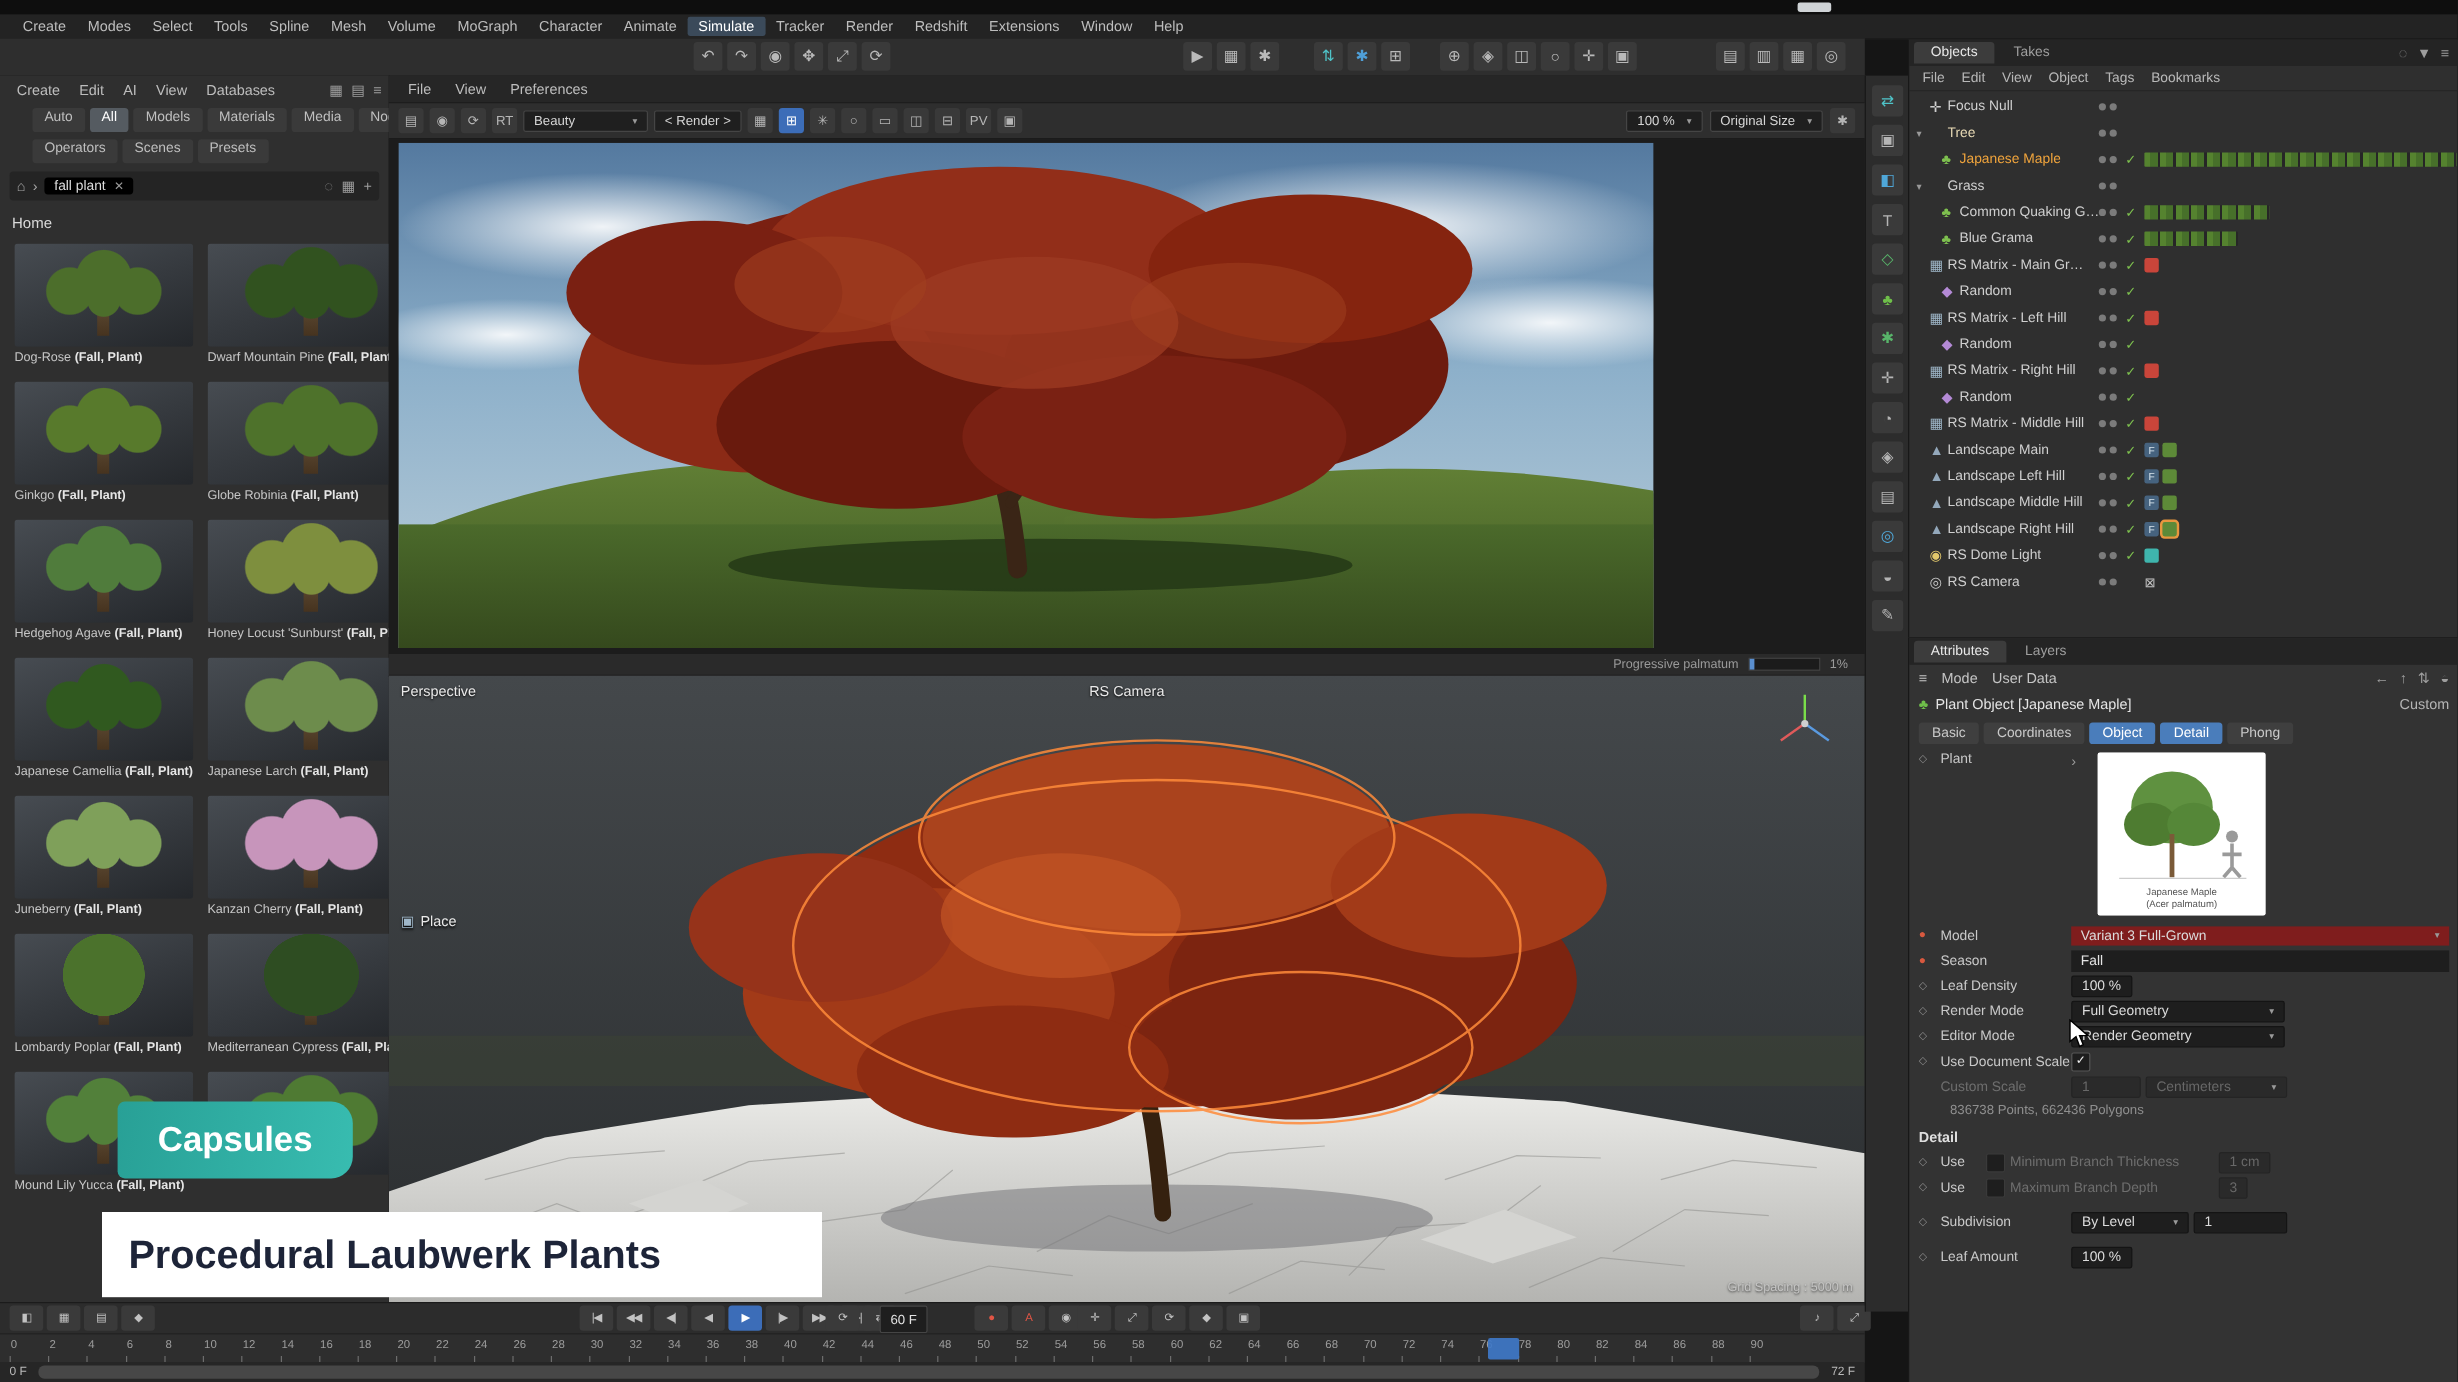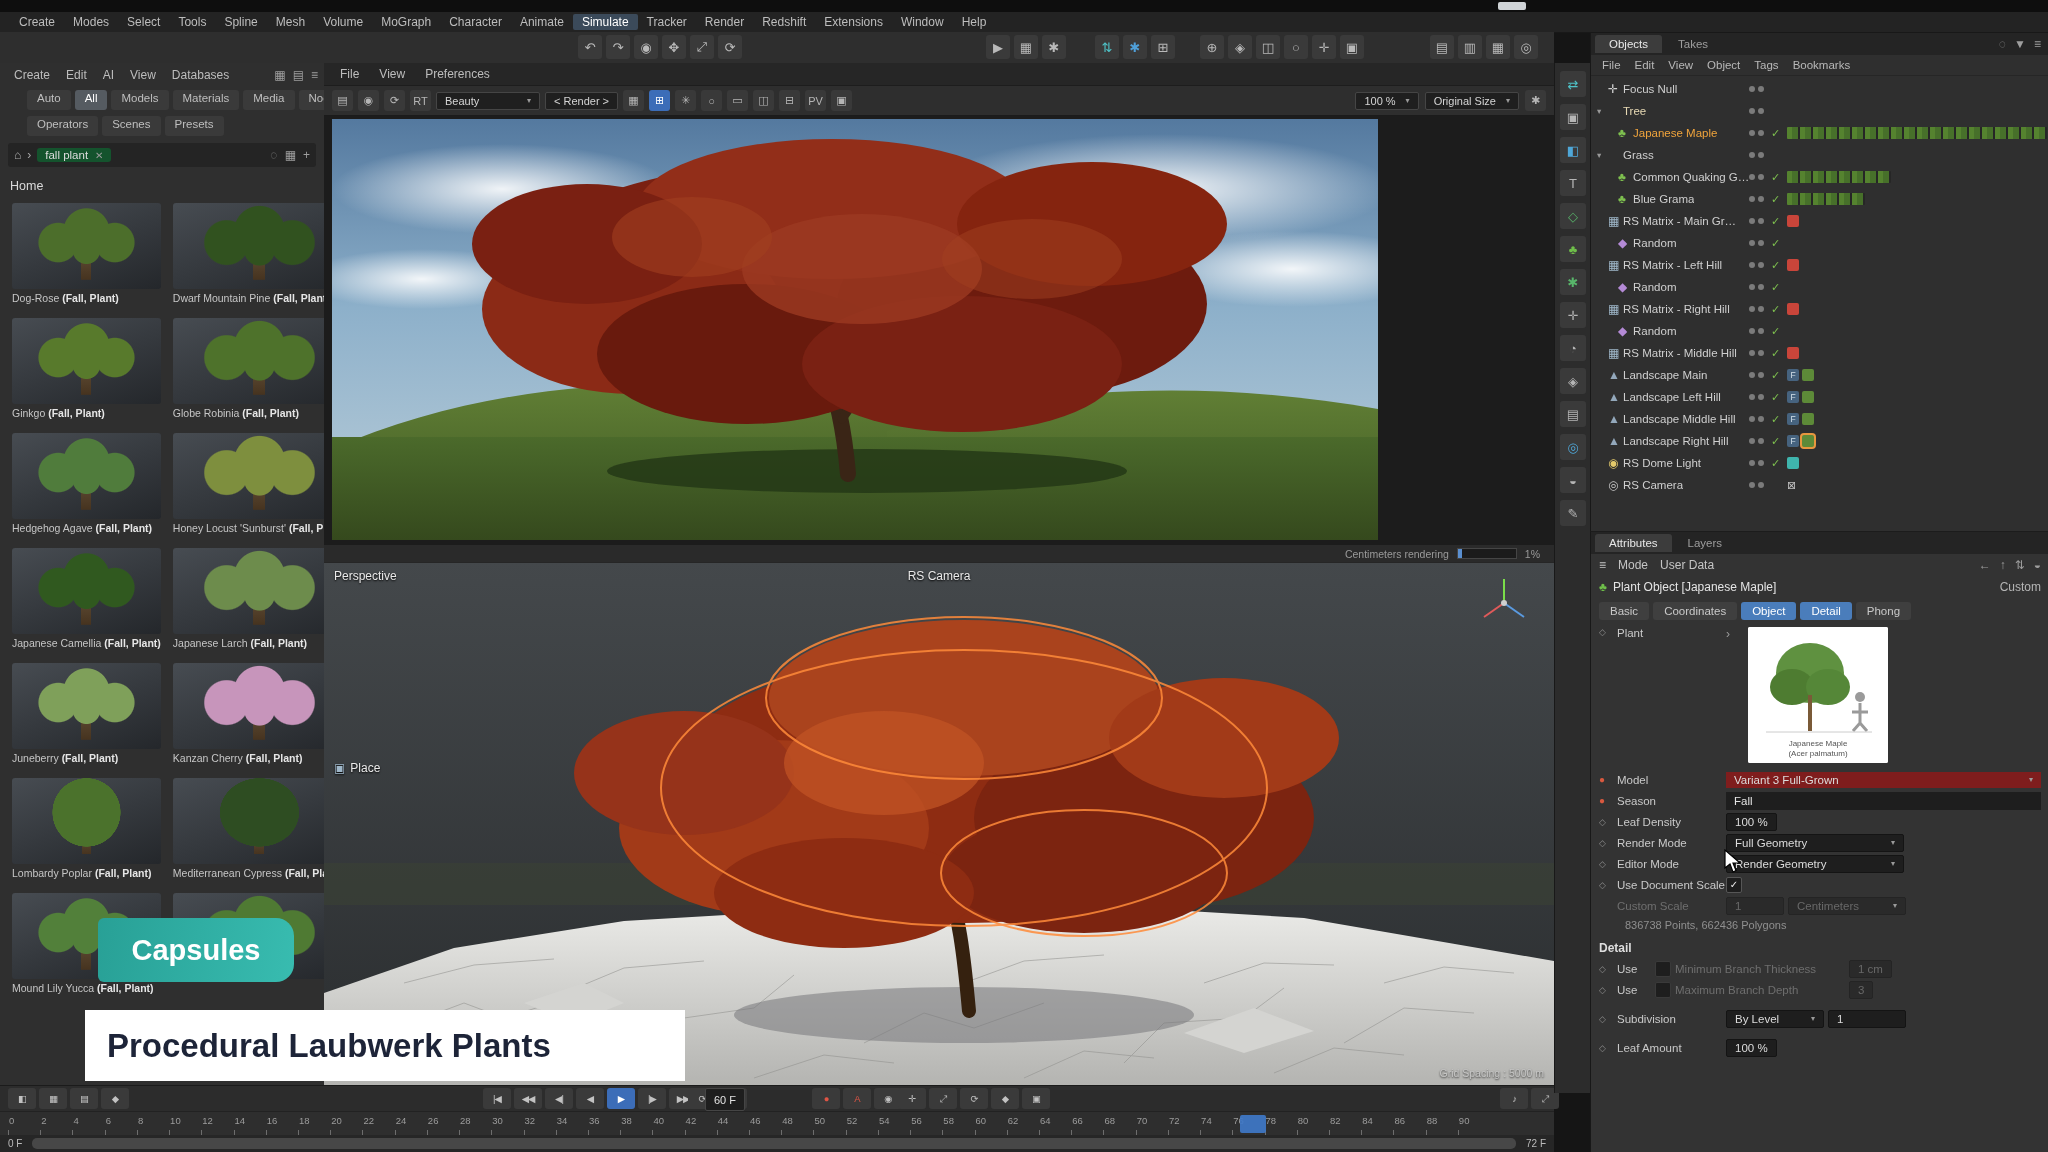--- a/index.html
+++ b/index.html
@@ -16,21 +16,21 @@
   .ticon{width:24px;height:24px;background:#3a3a3a;border-radius:3px;display:flex;align-items:center;justify-content:center;font-size:13px;color:var(--c,#b9b9b9);}
   
   .asset-browser{position:absolute;left:0;top:63px;width:324px;height:1022px;background:#2f2f2f;border-right:1px solid #181818;display:flex;flex-direction:column;}
   .ab-menu{height:24px;display:flex;align-items:center;padding:0 6px;color:#bdbdbd;}
   .ab-menu .mi{padding:0 8px;}
   .ab-right{margin-left:auto;display:flex;gap:7px;color:#9e9e9e;font-size:12px;}
   .ab-tabs{display:flex;gap:4px;padding:3px 8px;height:20px;margin-left:19px;}
   .chip{background:#3a3a3a;border-radius:3px;padding:2px 10px;color:#bfbfbf;font-size:11.5px;}
   .chip.active{background:#555b61;color:#fff;}
   .ab-search{margin:4px 8px;height:24px;background:#242424;border-radius:3px;display:flex;align-items:center;padding:0 6px;gap:6px;color:#a8a8a8;}
-  .search-chip{background:#14532d;border-radius:3px;padding:1px 8px;font-size:11.5px;color:#ddd;display:flex;gap:7px;align-items:center;}
+  .search-chip{background:#000000;border-radius:3px;padding:1px 8px;font-size:11.5px;color:#ddd;display:flex;gap:7px;align-items:center;}
   .ab-section{padding:8px 10px 2px;font-size:12.5px;color:#dadada;}
   .ab-grid{display:grid;grid-template-columns:repeat(3,1fr);gap:10px 8px;padding:6px 10px;}
   .plant{display:flex;flex-direction:column;gap:3px;border-radius:4px;padding:2px;}
   .plant.sel{background:#525861;outline:1px solid #70809a;}
   .thumb{height:86px;border-radius:3px;background:
      radial-gradient(circle at 50% 33%,var(--c) 0 24%,transparent 25%),
      radial-gradient(circle at 31% 46%,var(--c) 0 17%,transparent 18%),
      radial-gradient(circle at 69% 46%,var(--c) 0 17%,transparent 18%),
      radial-gradient(circle at 50% 55%,var(--c) 0 15%,transparent 16%),
      linear-gradient(#5d4a33,#46331f) no-repeat 50% 84%/7% 30%,
@@ -451,21 +451,21 @@
         <ellipse cx="760" cy="105" rx="135" ry="62" fill="#85240f"></ellipse>
         <ellipse cx="415" cy="235" rx="150" ry="70" fill="#691a0d"></ellipse>
         <ellipse cx="630" cy="245" rx="160" ry="68" fill="#7a2113"></ellipse>
         <ellipse cx="530" cy="150" rx="120" ry="55" fill="#9c3a22" opacity=".8"></ellipse>
         <ellipse cx="360" cy="118" rx="80" ry="40" fill="#a2401f" opacity=".6"></ellipse>
         <ellipse cx="700" cy="140" rx="90" ry="40" fill="#a2401f" opacity=".5"></ellipse>
       </g>
     </svg>
   </div>
   <div class="rv-progress">
-    <span>Centimeters rendering</span>
+    <span>Progressive palmatum</span>
     <div class="pbar">
         <i></i>
       </div>
     <span>1%</span>
   </div>
 </div>
 
 <div class="viewport">
   <svg class="scene" viewBox="0 0 1230 522" preserveAspectRatio="none">
     <defs>
@@ -548,21 +548,21 @@
       <div class="tbtn">◀</div>
       <div class="tbtn on">▶</div>
       <div class="tbtn">|▶</div>
       <div class="tbtn">▶▶</div>
       <div class="tbtn">▶|</div>
     </div>
   <div class="tt" style="left:688px">
       <div class="tbtn">⟳</div>
       <div class="tbtn">⇄</div>
     </div>
-  <div class="tt" style="left:705px">
+  <div class="tt" style="left:733px">
       <div class="framefield">60 F</div>
     </div>
   <div class="tt" style="left:812px">
       <div class="tbtn" style="--c: #e05545;">●</div>
       <div class="tbtn" style="--c: #e05545;">A</div>
       <div class="tbtn">◉</div>
     </div>
   <div class="tt" style="left:898px">
       <div class="tbtn">✛</div>
       <div class="tbtn">⤢</div>

